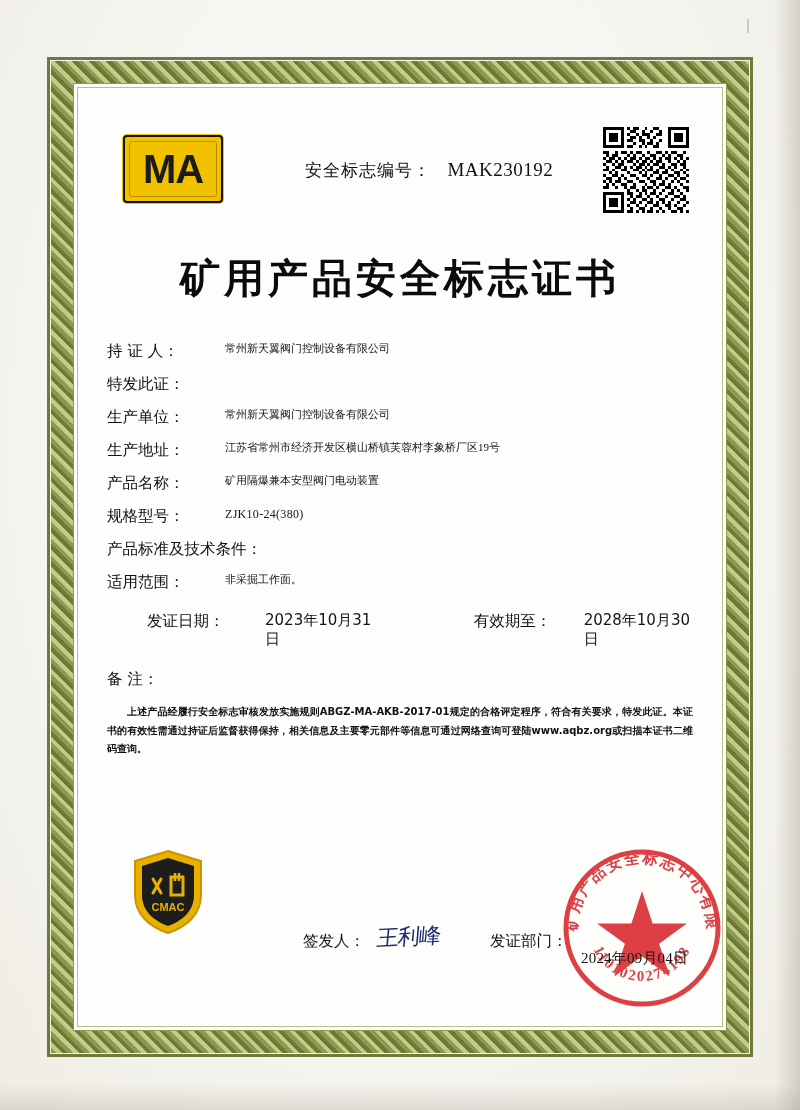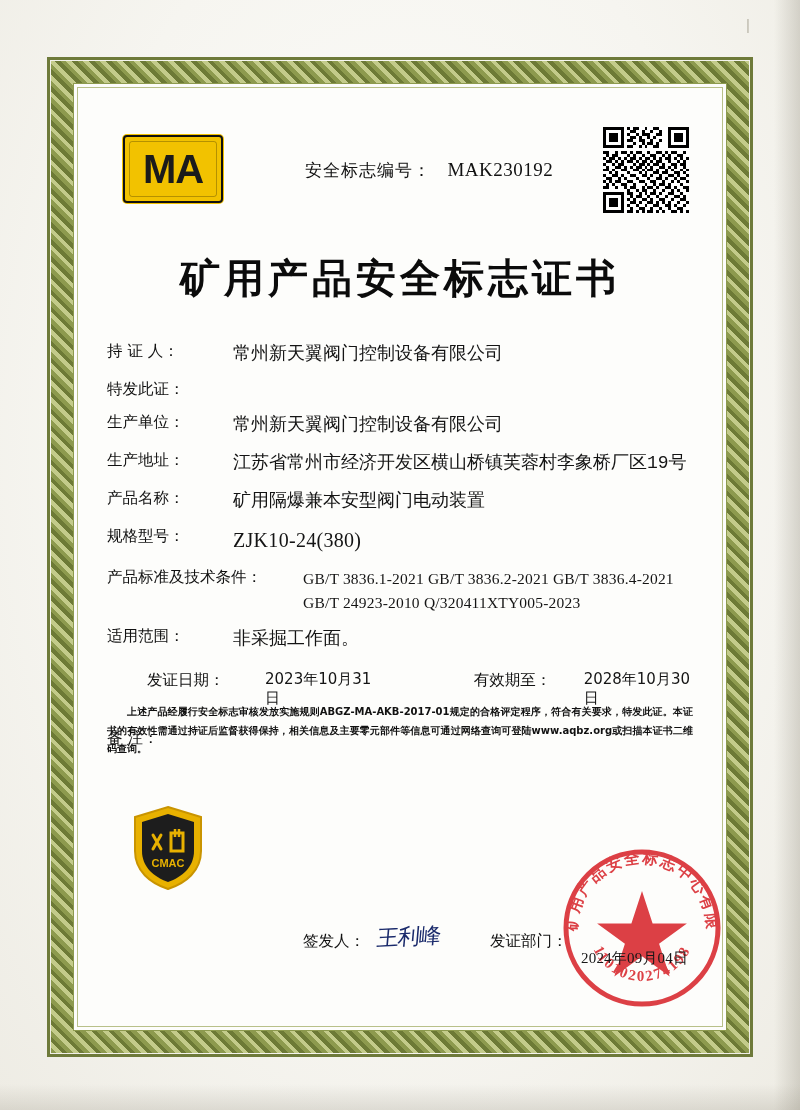--- a/index.html
+++ b/index.html
@@ -117,43 +117,42 @@
   
   .fields{
     position:absolute;left:34px;top:258px;right:30px;
   }
   .field-row{
     display:flex;
     align-items:flex-start;
     margin-bottom:12px;
     font-size:15px;
     color:#111;
-    gap:8px;
   }
   .field-label{
     width:118px;
     flex:0 0 118px;
     font-family:"DejaVu Sans", sans-serif;
     font-size:15.5px;
     color:#111;
     letter-spacing:0px;
     white-space:nowrap;
   }
   .field-label.wide{
     width:152px;flex:0 0 152px;
   }
   .field-value{
-    font-family:Liberation Mono, monospace;
-    font-size:18px;
+    font-family:Liberation Serif, serif;
+    font-size:11px;
     color:#141414;
     line-height:1.45;
   }
   .field-value.mono{
     font-family:"Liberation Serif", serif;
-    font-size:20px;
+    font-size:12px;
     letter-spacing:.3px;
   }
   .field-value.std{
     font-family:"Liberation Serif", serif;
     font-size:15.5px;
     letter-spacing:.2px;
     padding-left:36px;
     line-height:1.5;
   }
 
@@ -179,21 +178,21 @@
     font-size:10px;
     line-height:1.85;
     color:#111;
     text-align:justify;
     text-indent:2em;
     font-weight:bold;
   }
 
   
   .shield{
-    position:absolute;left:58px;top:722px;width:74px;height:86px;
+    position:absolute;left:58px;top:766px;width:74px;height:86px;
   }
 
   
   .sign-area{
     position:absolute;left:230px;top:800px;
     display:flex;align-items:flex-end;
     font-family:"DejaVu Sans", sans-serif;
     font-size:15.5px;color:#111;
   }
   .sign-label{margin-right:8px;margin-top:48px;}
@@ -513,21 +512,20 @@
         <div class="field-value">矿用隔爆兼本安型阀门电动装置</div>
       </div>
 
       <div class="field-row">
         <div class="field-label">规格型号：</div>
         <div class="field-value mono">ZJK10-24(380)</div>
       </div>
 
       <div class="field-row">
         <div class="field-label wide">产品标准及技术条件：</div>
-        <div class="field-value std">GB/T 3836.1-2021 GB/T 3836.2-2021 GB/T 3836.4-2021 GB/T 24923-2010 Q/320411XTY005-2023</div>
       </div>
 
       <div class="field-row">
         <div class="field-label">适用范围：</div>
         <div class="field-value">非采掘工作面。</div>
       </div>
 
       <div class="date-row">
         <div class="seg">
           <div class="field-label">发证日期：</div>

